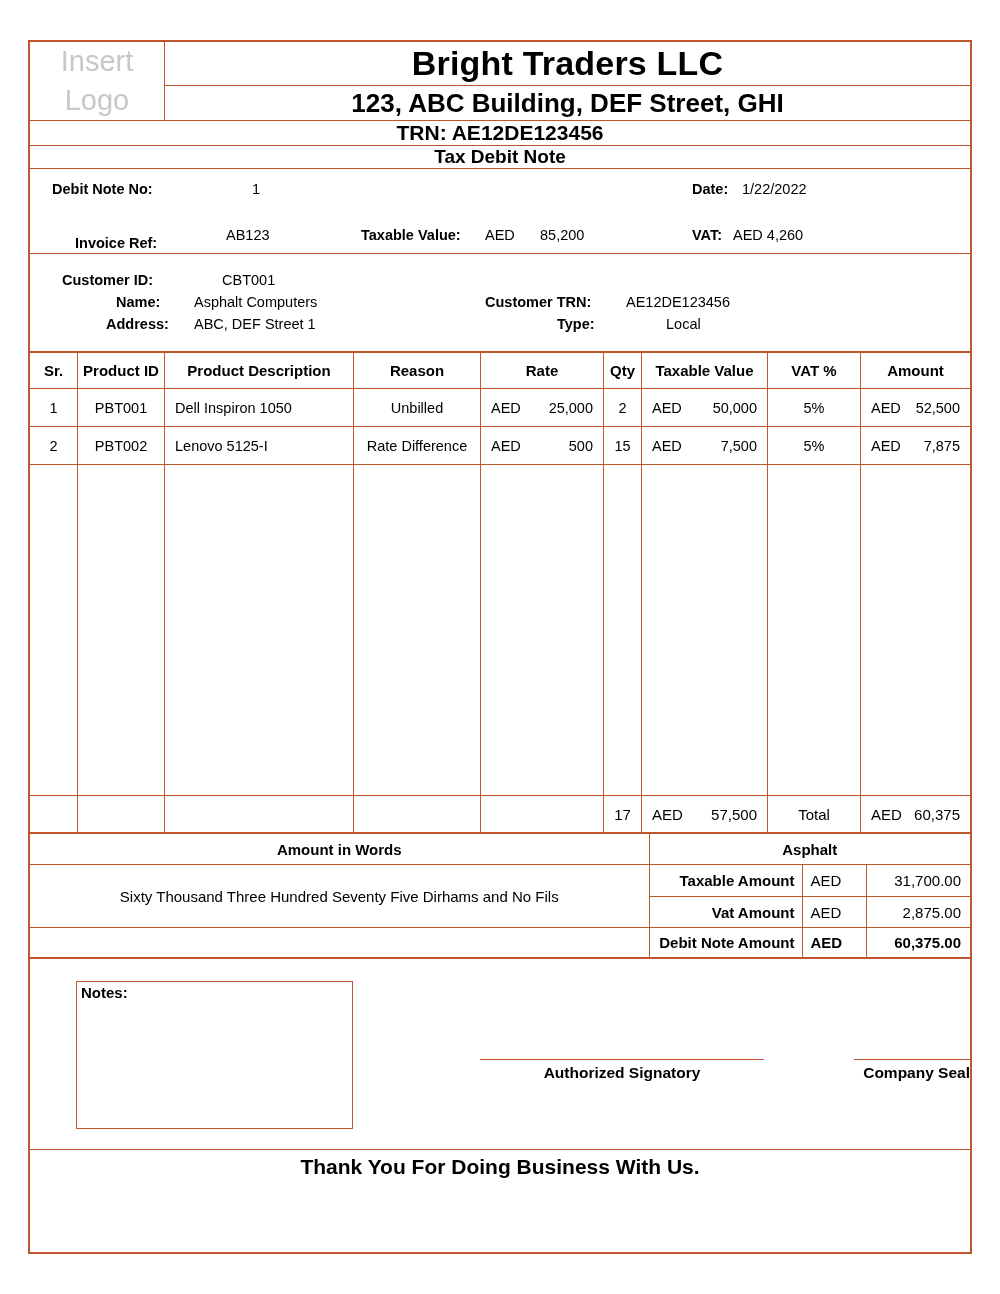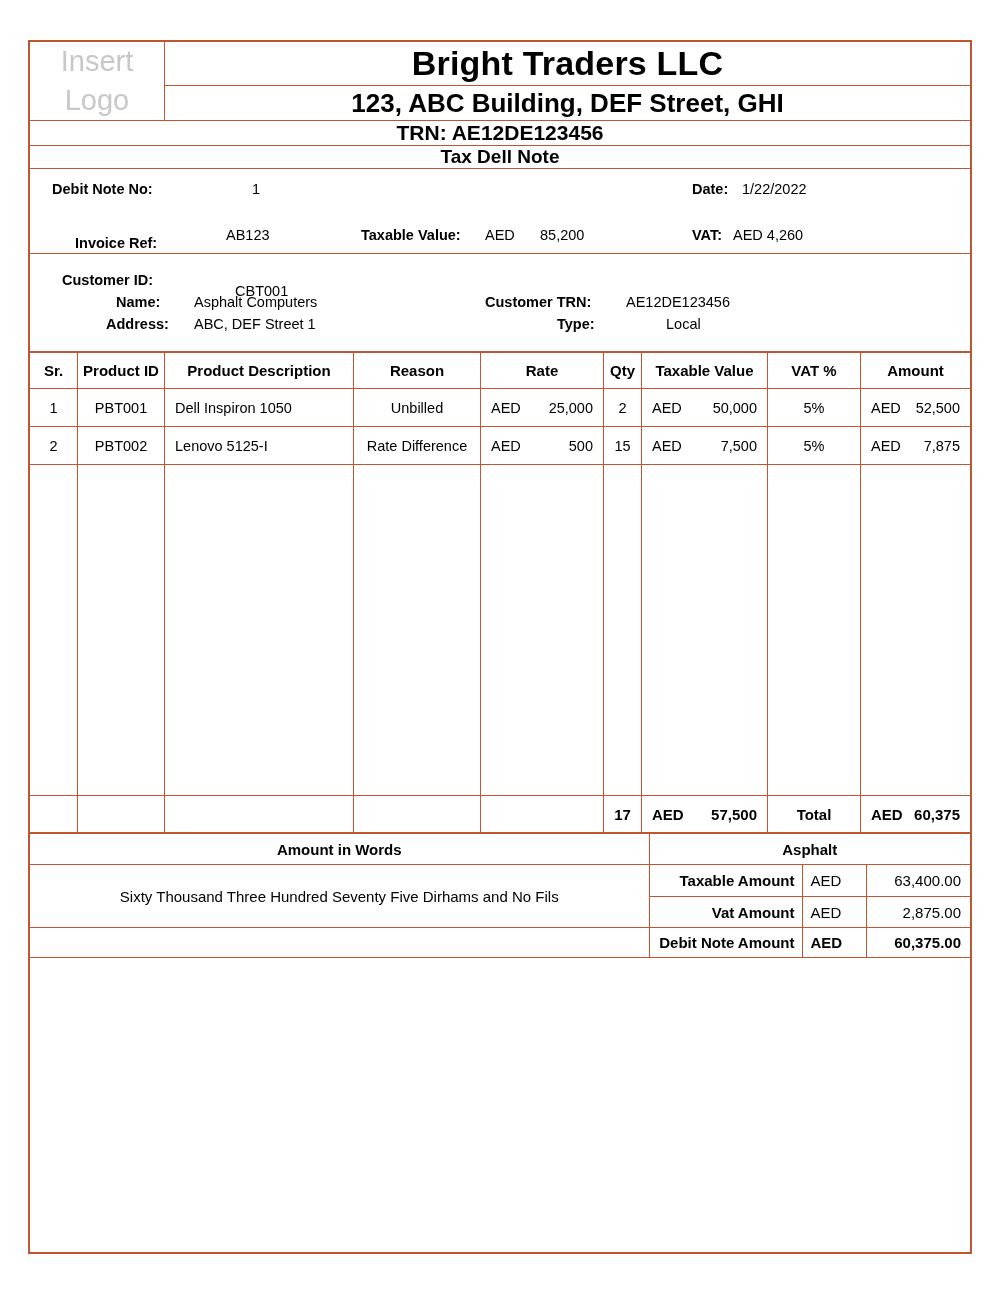--- a/index.html
+++ b/index.html
@@ -141,21 +141,21 @@
     justify-content: space-between;
     padding: 0 10px;
   }
   .money .cur { text-align: left; }
   .money .num { text-align: right; }
 
   
   .filler td { height: 330px; border-bottom: 1px solid #C0562E; }
 
   
-  .tot-row td { height: 36px; font-weight: bold; font-size: 15px; margin-top: 33px; }
+  .tot-row td { height: 36px; font-weight: normal; font-size: 15px; margin-top: 33px; }
   .tot-blank { border-left: 0; }
   .tot-qty { text-align: center; }
   .tot-total { text-align: center; }
 
   
   .ws { table-layout: fixed; }
   .ws td { font-size: 15px; }
   .words-head {
     height: 30px;
     text-align: center;
@@ -268,21 +268,21 @@
       </td>
       <td class="company-name">Bright Traders LLC</td>
     </tr>
     <tr>
       <td class="company-addr">123, ABC Building, DEF Street, GHI</td>
     </tr>
     <tr>
       <td class="trn-row" colspan="2">TRN: AE12DE123456</td>
     </tr>
     <tr>
-      <td class="doc-title" colspan="2">Tax Dell Note</td>
+      <td class="doc-title" colspan="2">Tax Debit Note</td>
     </tr>
 
     <tr>
       <td class="meta-block" colspan="2">
         <div class="meta-inner">
           <span class="lbl" style="left:22px;  top:12px;">Debit Note No:</span>
           <span style="left:222px; top:12px;">1</span>
           <span class="lbl" style="left:662px; top:12px;">Date:</span>
           <span style="left:712px; top:12px;">1/22/2022</span>
 
@@ -294,21 +294,21 @@
           <span class="lbl" style="left:662px; top:58px;">VAT:</span>
           <span style="left:703px; top:58px;">AED 4,260</span>
         </div>
       </td>
     </tr>
 
     <tr>
       <td class="cust-block" colspan="2">
         <div class="cust-inner">
           <span class="lbl" style="left:32px;  top:18px;">Customer ID:</span>
-          <span style="left:205px; top:18px;margin-top:11px;">CBT001</span>
+          <span style="left:192px; top:18px;">CBT001</span>
           <span class="lbl" style="left:86px;  top:40px;">Name:</span>
           <span style="left:164px; top:40px;">Asphalt Computers</span>
           <span class="lbl" style="left:76px;  top:62px;">Address:</span>
           <span style="left:164px; top:62px;">ABC, DEF Street 1</span>
 
           <span class="lbl" style="left:455px; top:40px;">Customer TRN:</span>
           <span style="left:596px; top:40px;text-align:right;">AE12DE123456</span>
           <span class="lbl" style="left:527px; top:62px;">Type:</span>
           <span style="left:636px; top:62px;">Local</span>
         </div>
@@ -431,30 +431,48 @@
     </colgroup>
     <tbody>
         <tr>
       <td class="words-head" colspan="2">Amount in Words</td>
       <td class="summary-head" colspan="3">Asphalt</td>
     </tr>
     <tr>
       <td class="words-body" colspan="2" rowspan="2">Sixty  Thousand Three Hundred Seventy Five Dirhams and No Fils</td>
       <td class="sum-lbl">Taxable Amount</td>
       <td class="sum-cur">AED</td>
-      <td class="sum-val">63,400.00</td>
+      <td class="sum-val">31,700.00</td>
     </tr>
     <tr>
       <td class="sum-lbl">Vat Amount</td>
       <td class="sum-cur">AED</td>
       <td class="sum-val">2,875.00</td>
     </tr>
     <tr>
       <td class="words-empty" colspan="2"></td>
       <td class="sum-lbl">Debit Note Amount</td>
       <td class="sum-cur bold">AED</td>
       <td class="sum-val bold">60,375.00</td>
     </tr>
   </tbody>
     </table>
 
+  <table>
+    <tbody>
+        <tr>
+      <td class="foot-cell">
+        <div class="notes-box">
+          <span class="notes-label">Notes:</span>
+        </div>
+        <div class="sig-line"></div>
+        <div class="sig-label">Authorized Signatory</div>
+        <div class="seal-line"></div>
+        <div class="seal-label">Company Seal</div>
+      </td>
+    </tr>
+    <tr>
+      <td class="thanks">Thank You For Doing Business With Us.</td>
+    </tr>
+  </tbody>
+    </table>
 
 </div>
 
 </body></html>

